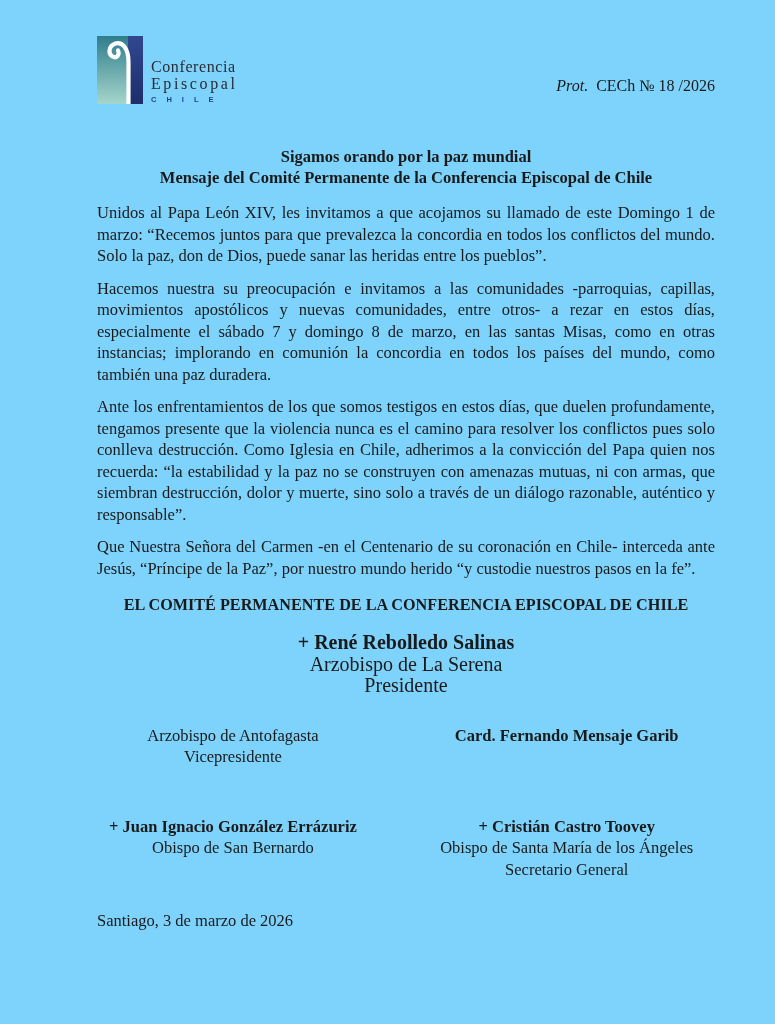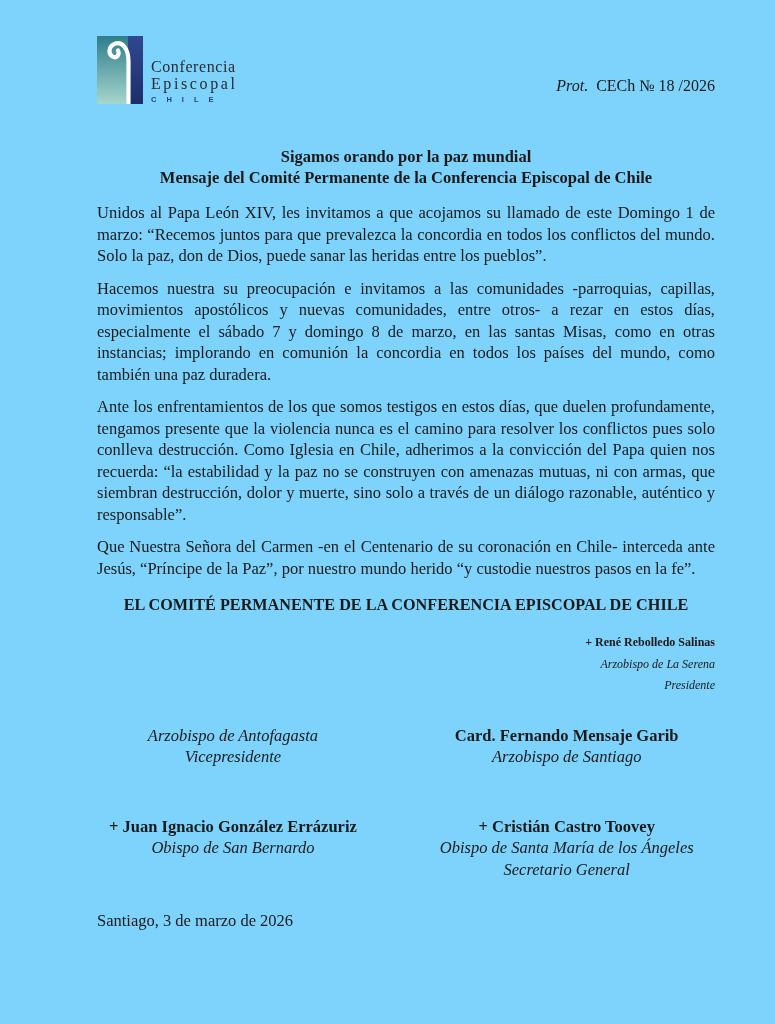--- a/index.html
+++ b/index.html
@@ -64,26 +64,26 @@
   
   .committee {
     margin-top: 16px;
     text-align: center;
     font-weight: bold;
     font-size: 16.2px;
     line-height: 21px;
   }
   .president {
     margin-top: 16px;
-    text-align: right;
-    font-size: 12px;
+    text-align: center;
+    font-size: 20px;
     line-height: 21.5px;
   }
   .sig-name { font-weight: bold; }
-  .sig-role { font-weight: normal; font-style: italic; }
+  .sig-role { font-weight: normal; }
 
   .sig-row { display: flex; justify-content: space-between; }
   .sig-row1 { margin-top: 28px; }
   .sig-row2 { margin-top: 48px; }
   .sig-col {
     text-align: center;
     font-size: 16.5px;
     line-height: 21.5px;
   }
   .sig-col-left { width: 44%; }
@@ -145,21 +145,20 @@
     <div class="sig-role">Presidente</div>
   </div>
 
   <div class="sig-row sig-row1">
     <div class="sig-col sig-col-left">
       <div class="sig-role">Arzobispo de Antofagasta</div>
       <div class="sig-role">Vicepresidente</div>
     </div>
     <div class="sig-col sig-col-right">
       <div class="sig-name">Card. Fernando Mensaje Garib</div>
-      <div class="sig-role">Arzobispo de Santiago</div>
     </div>
   </div>
 
   <div class="sig-row sig-row2">
     <div class="sig-col sig-col-left">
       <div class="sig-name">+ Juan Ignacio González Errázuriz</div>
       <div class="sig-role">Obispo de San Bernardo</div>
     </div>
     <div class="sig-col sig-col-right">
       <div class="sig-name">+ Cristián Castro Toovey</div>

